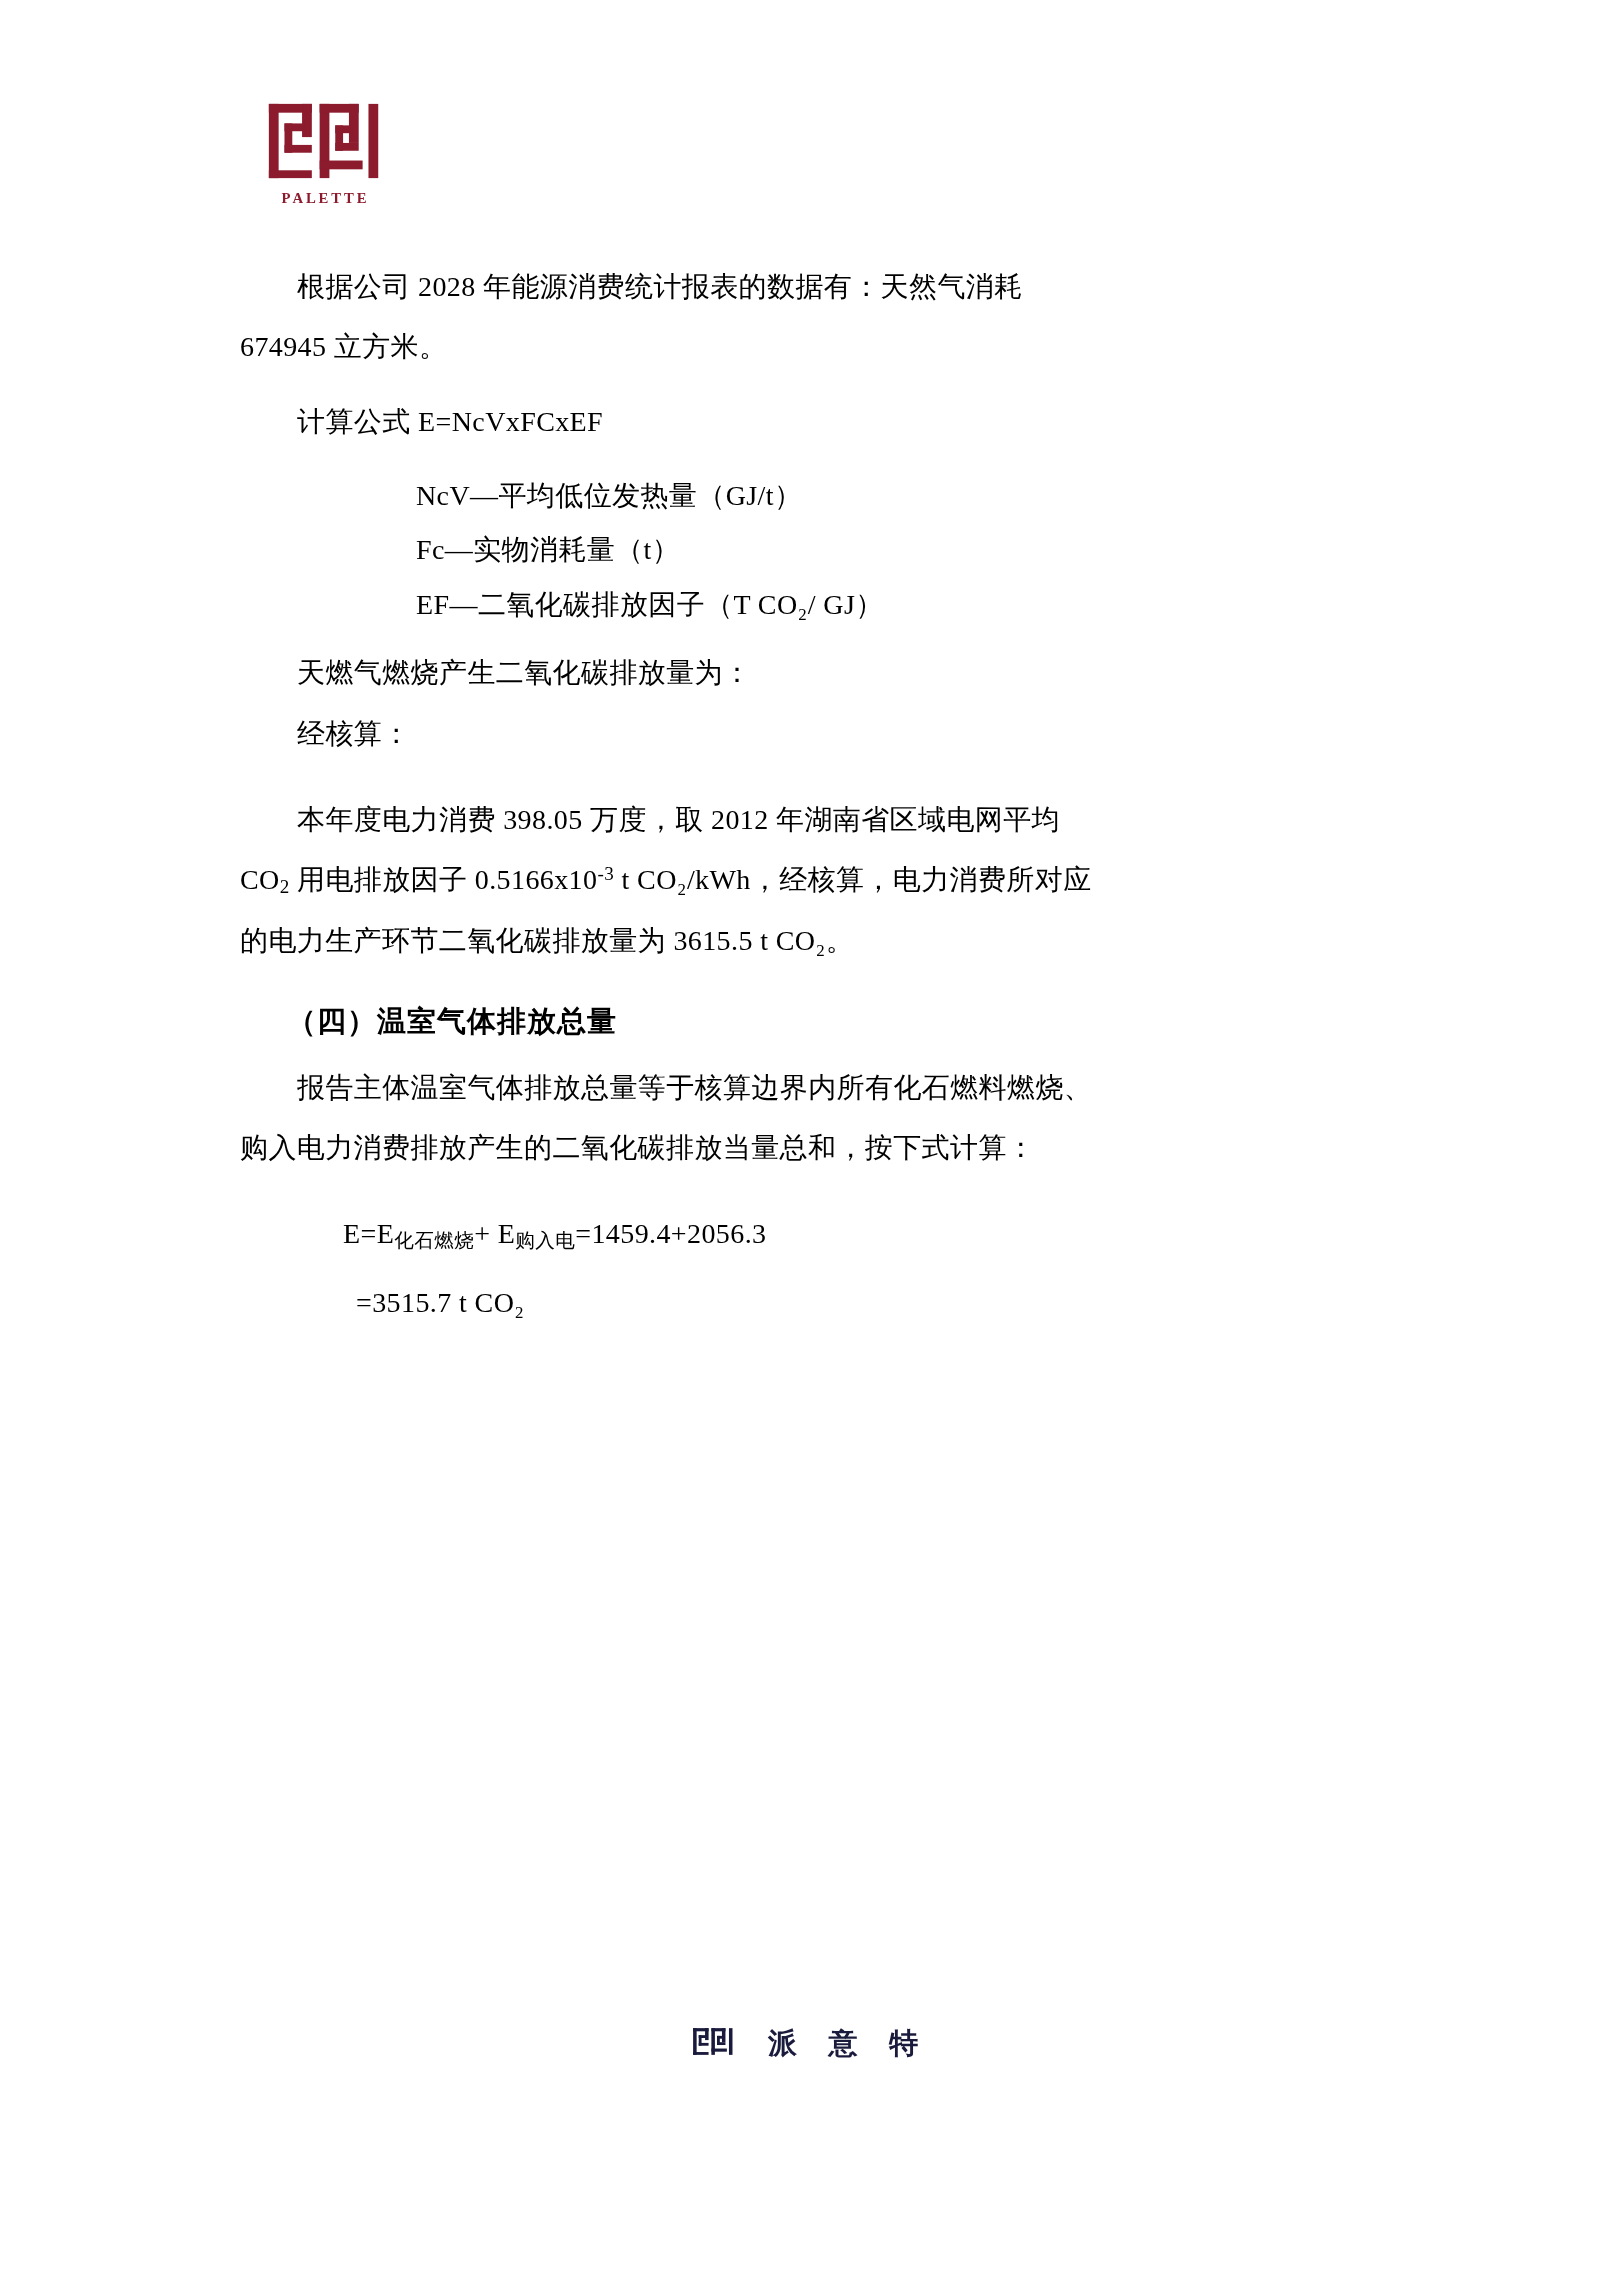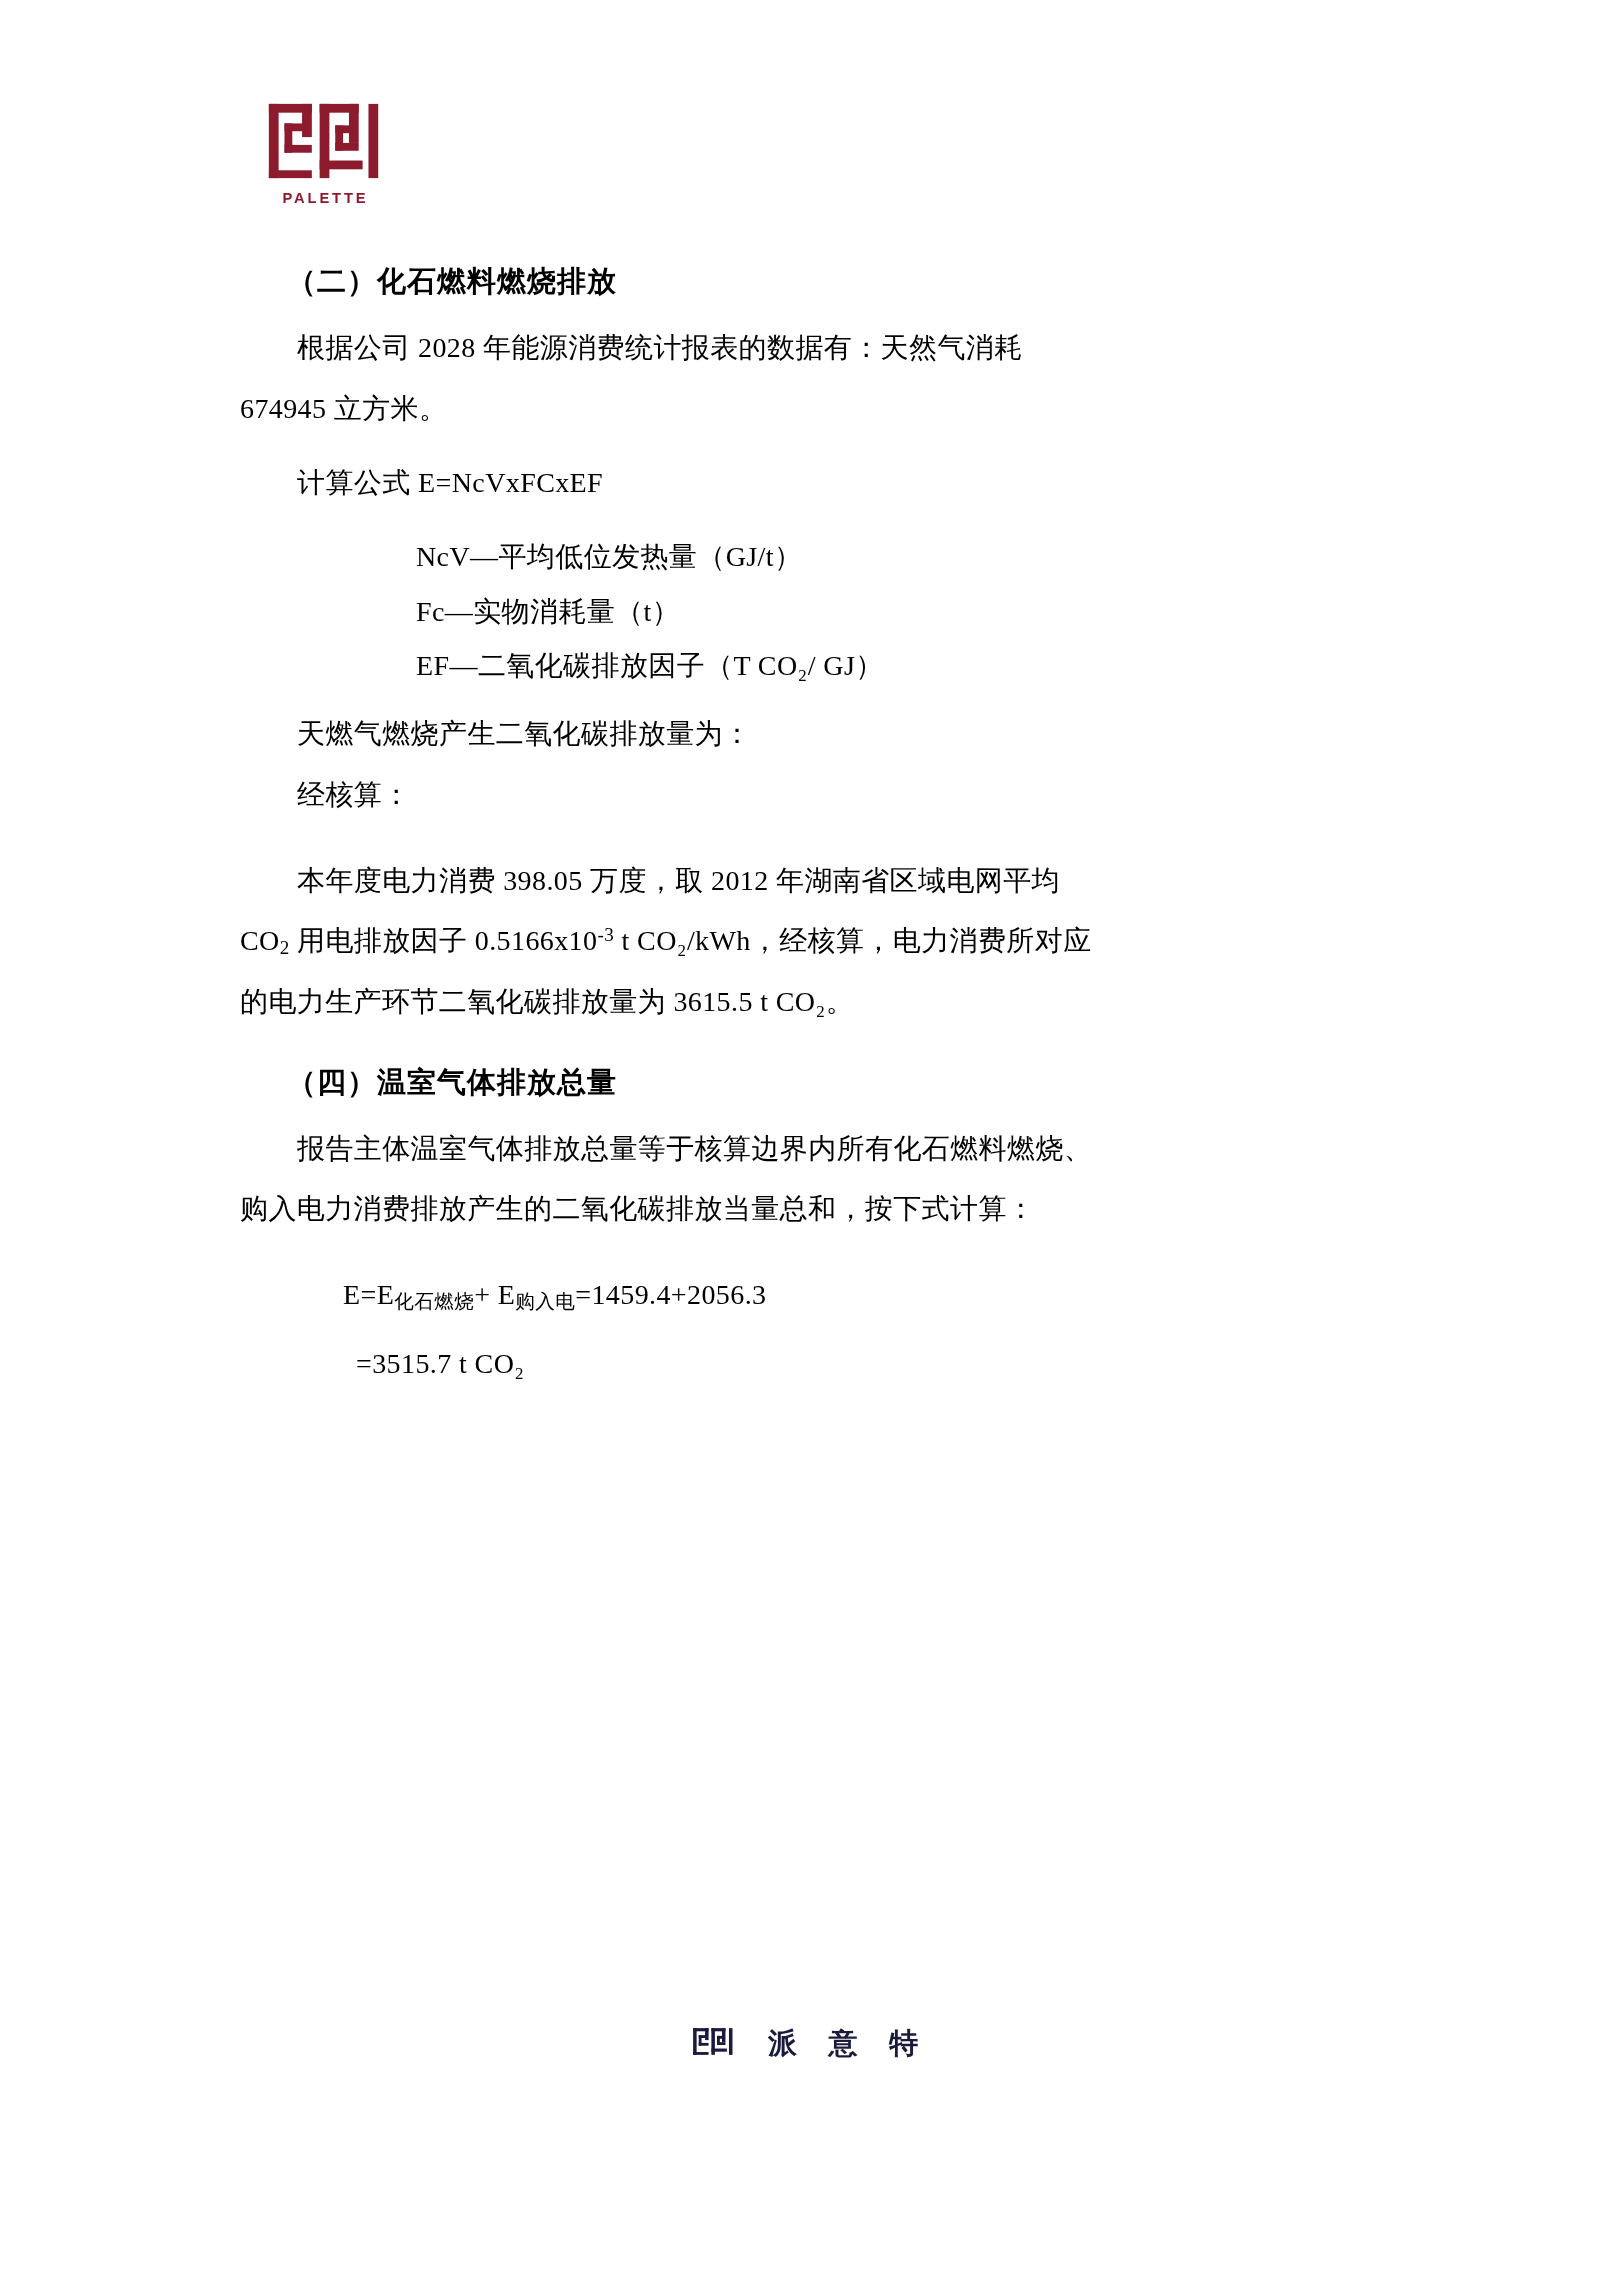--- a/index.html
+++ b/index.html
@@ -31,21 +31,21 @@
     text-align: center;
   }
   .logo-mark {
     width: 125px;
     height: 90px;
     margin: 0 auto;
     position: relative;
   }
   .logo-mark svg { display: block; }
   .logo-word {
-    font-family: Liberation Sans, sans-serif;
+    font-family: Liberation Serif, serif;
     font-size: 14.7px;
     letter-spacing: 2.9px;
     color: #8c1b2d;
     margin-top: 3.9px;
     font-weight: bold;
   }
   
   .content {
     position: absolute;
     left: 240px;
@@ -168,21 +168,20 @@
           <rect x="108" y="8" width="10" height="76"></rect>
           <rect x="6" y="76" width="44" height="8"></rect>
         </g>
       </svg>
     </div>
     <div class="logo-word">PALETTE</div>
   </div>
 
   <div class="content">
 
-    <h2 class="heading">（二）化石燃料燃烧排放</h2>
 
     <p class="para indent">根据公司 2028 年能源消费统计报表的数据有：天然气消耗</p>
     <p class="para">674945 立方米。</p>
 
     <div class="gap-sm"></div>
 
     <p class="formula">计算公式 E=NcVxFCxEF</p>
 
     <div class="gap-sm"></div>
 

